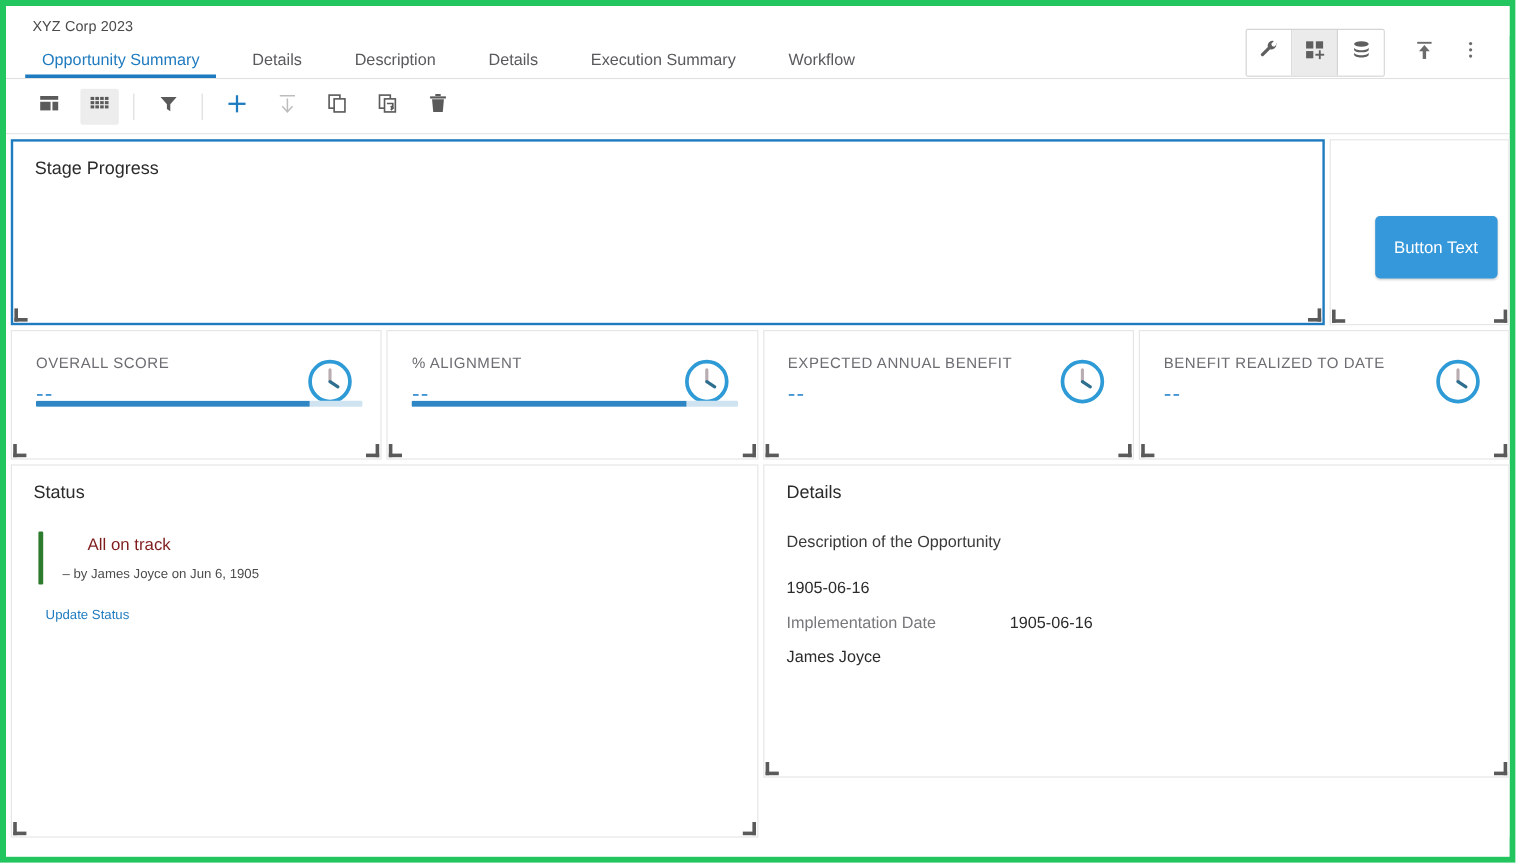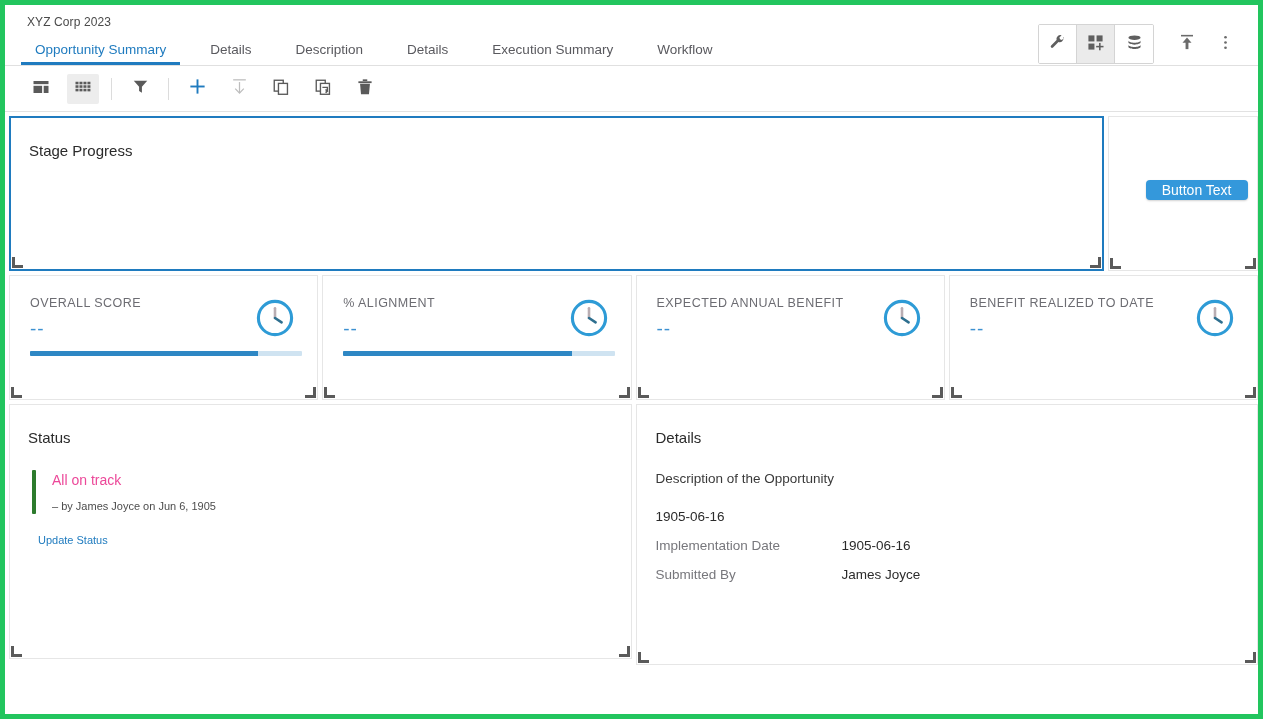--- a/index.html
+++ b/index.html
@@ -157,44 +157,44 @@
     width: 11px; height: 11px;
     border-color: #5a5a5a;
     pointer-events: none;
   }
   .corner.bl { left: 1px;  bottom: 1px;  border-left: 3px solid #5a5a5a; border-bottom: 3px solid #5a5a5a; }
   .corner.br { right: 1px; bottom: 1px;  border-right: 3px solid #5a5a5a; border-bottom: 3px solid #5a5a5a; }
 
   .panel-title {
     font-size: 15px;
     color: #2b2b2b;
-    padding: 24px 0 0 18px;
+    padding: 14px 0 0 18px;
   }
 
   
   .panel-stage { width: 1100px; height: 155px; }
   .panel-button { width: 151px; height: 155px; position: relative; }
   .btn-primary {
     position: absolute;
     left: 37px; top: 63px;
     background: #3498db;
     color: #ffffff;
     border: none;
     border-radius: 4px;
     font-size: 14px;
     font-family: "Liberation Sans", sans-serif;
-    padding: 2px 16px;
+    padding: 18px 16px;
     cursor: pointer;
     box-shadow: 0 1px 2px rgba(0,0,0,.18);
     white-space: nowrap;
   }
 
   
   .kpi {
-    width: 311px; height: 125px;
+    width: 311px; height: 108px;
     position: relative;
   }
   .kpi-label {
     position: absolute;
     left: 20px; top: 20px;
     font-size: 12.5px;
     letter-spacing: .45px;
     color: #6c6c72;
     text-transform: uppercase;
     white-space: nowrap;
@@ -219,36 +219,37 @@
     border-radius: 1px;
     overflow: hidden;
   }
   .kpi-bar > span {
     display: block;
     height: 100%;
     background: #2e87c4;
   }
 
   
-  .panel-status { width: 629px; height: 255px; }
+  .panel-status { width: 629px; height: 311px; }
   .status-block {
     display: flex;
     margin: 24px 0 0 22px;
   }
   .status-bar {
     width: 4px;
     background: #2d7b2d;
     flex: 0 0 auto;
     border-radius: 1px;
   }
   .status-text { padding-left: 16px; }
   .status-main {
     font-size: 14px;
-    color: #ec4899;
+    color: #7f1d1d;
     line-height: 20px;
+    margin-left: 21px;
   }
   .status-sub {
     font-size: 11px;
     color: #4c4c4c;
     margin-top: 8px;
     line-height: 16px;
   }
   .link {
     display: inline-block;
     margin: 20px 0 0 28px;
@@ -551,21 +552,20 @@
           <div class="detail-row">
             <div class="detail-value">1905-06-16</div>
           </div>
 
           <div class="detail-row">
             <div class="detail-label">Implementation Date</div>
             <div class="detail-value">1905-06-16</div>
           </div>
 
           <div class="detail-row">
-            <div class="detail-label">Submitted By</div>
             <div class="detail-value">James Joyce</div>
           </div>
         </div>
         <span class="corner bl"></span>
         <span class="corner br"></span>
       </div>
     </div>
 
   </div>
 </div>

